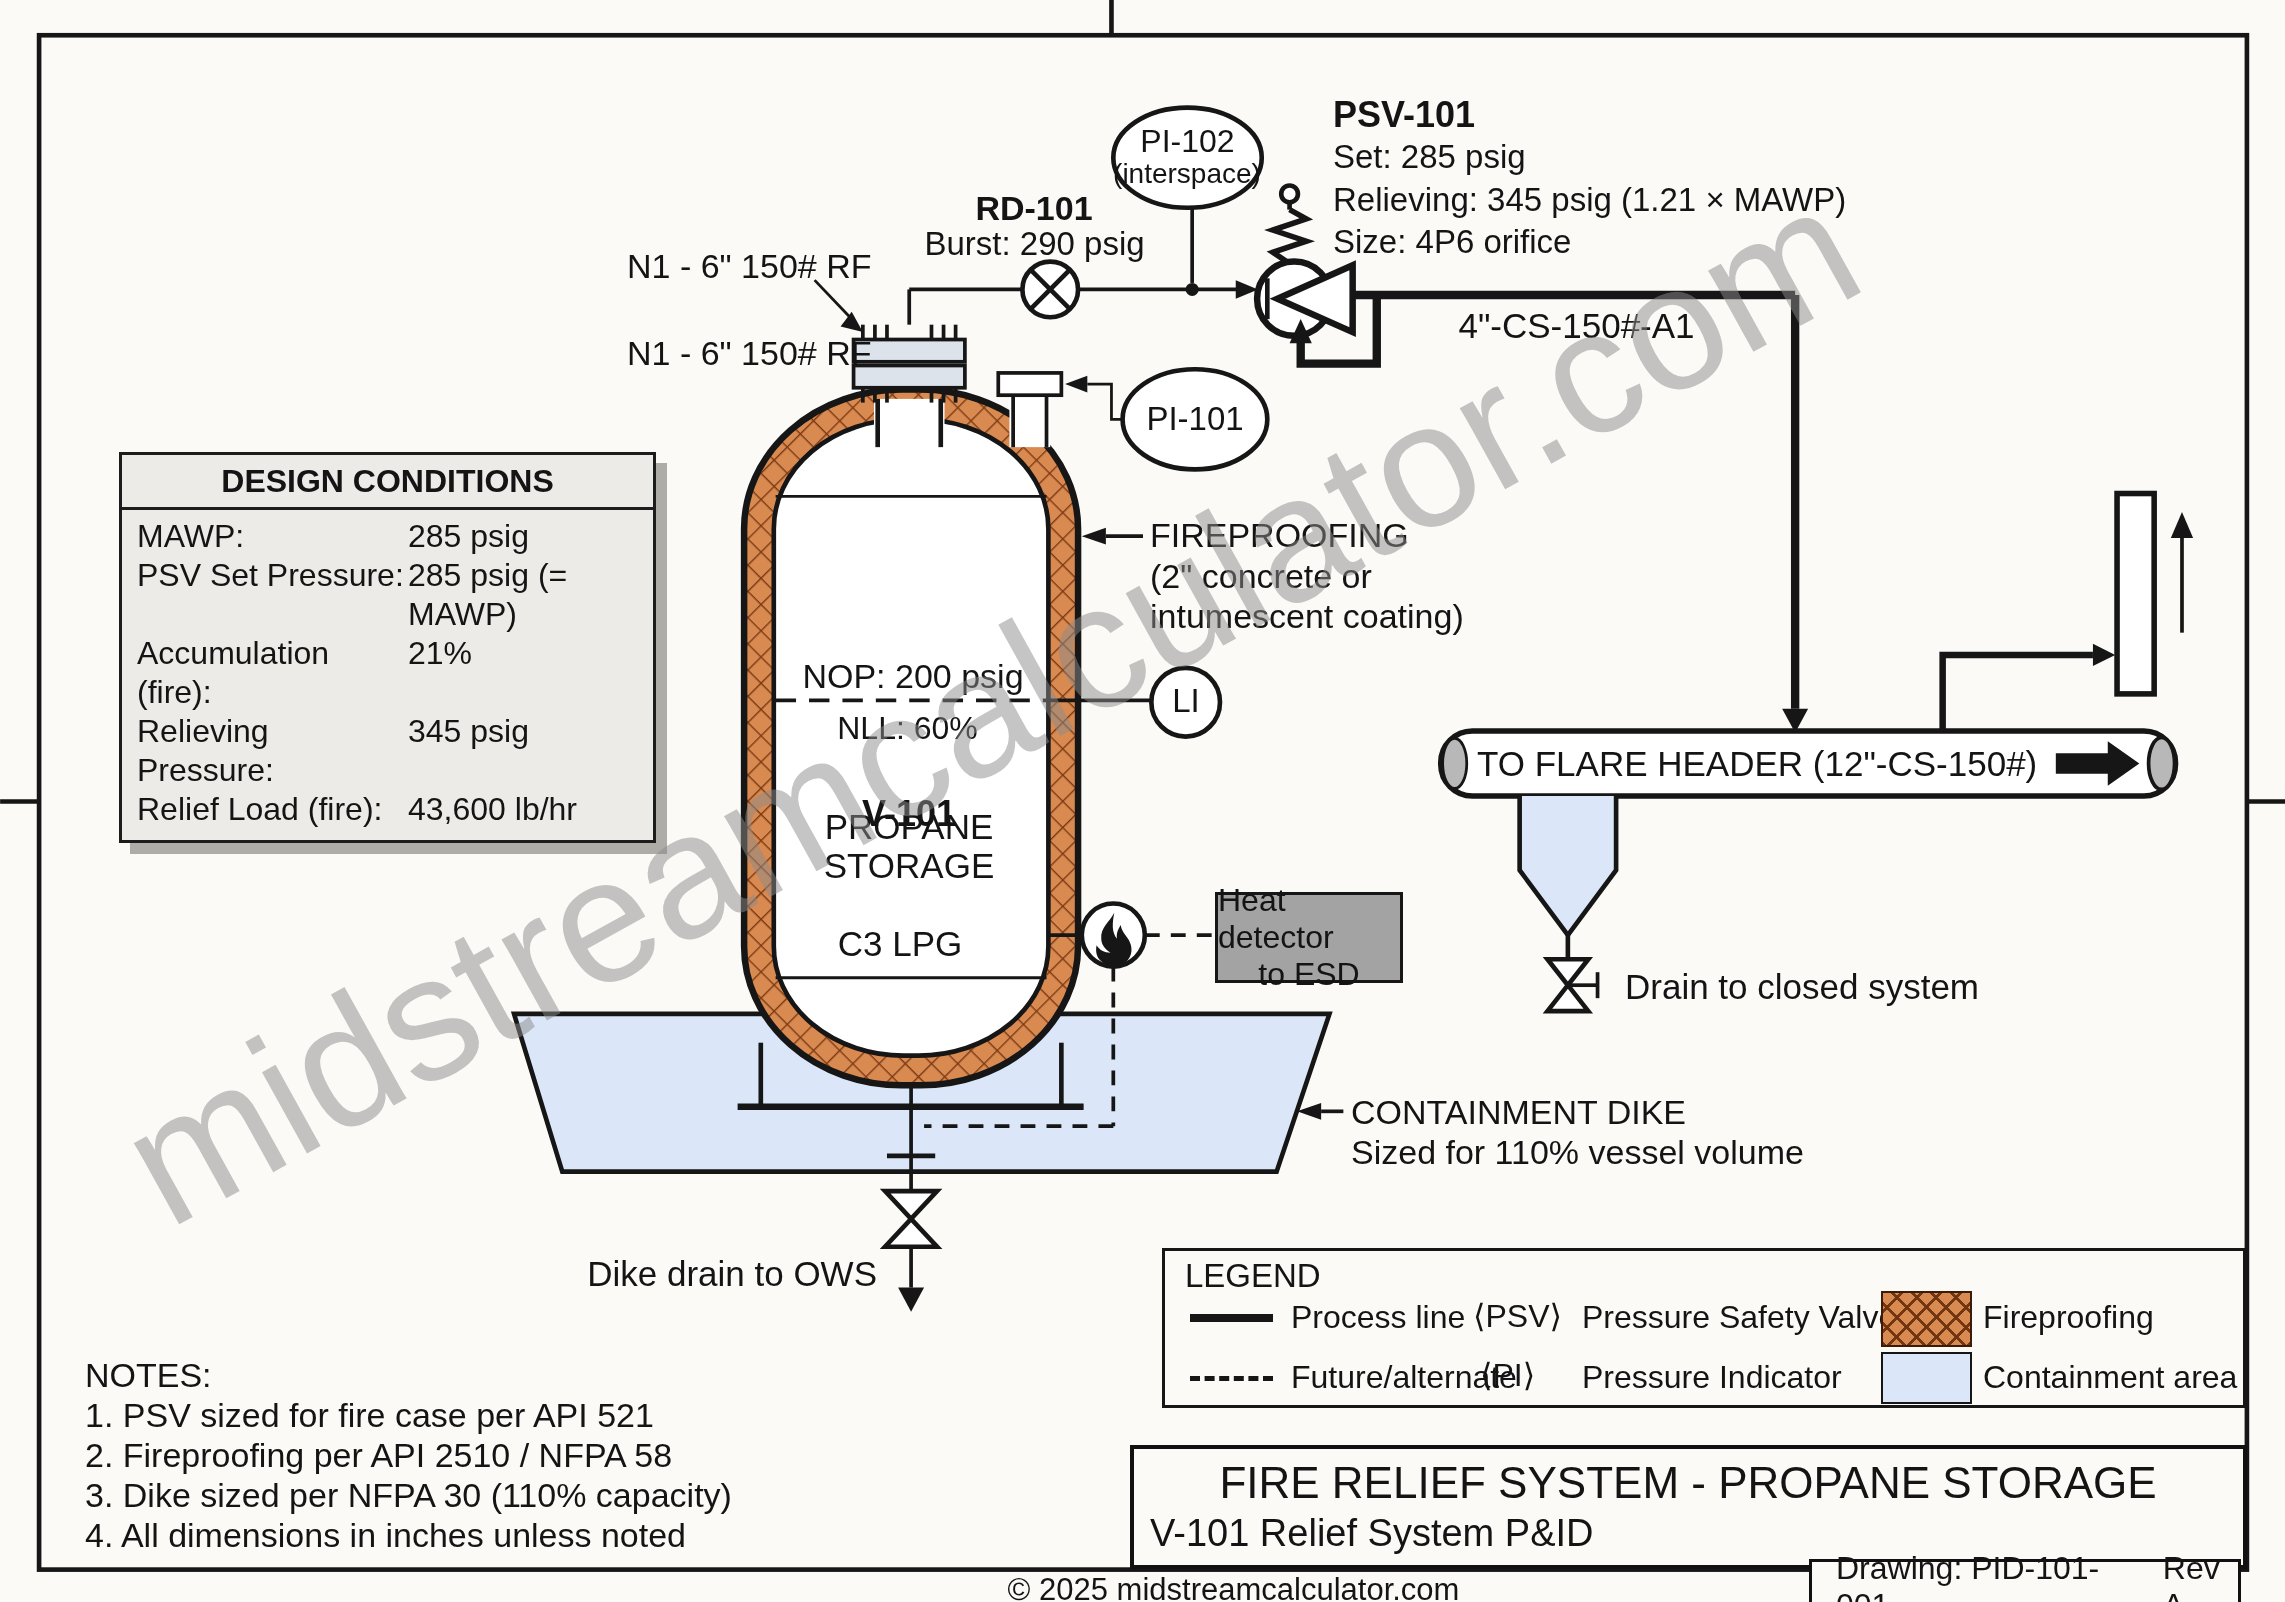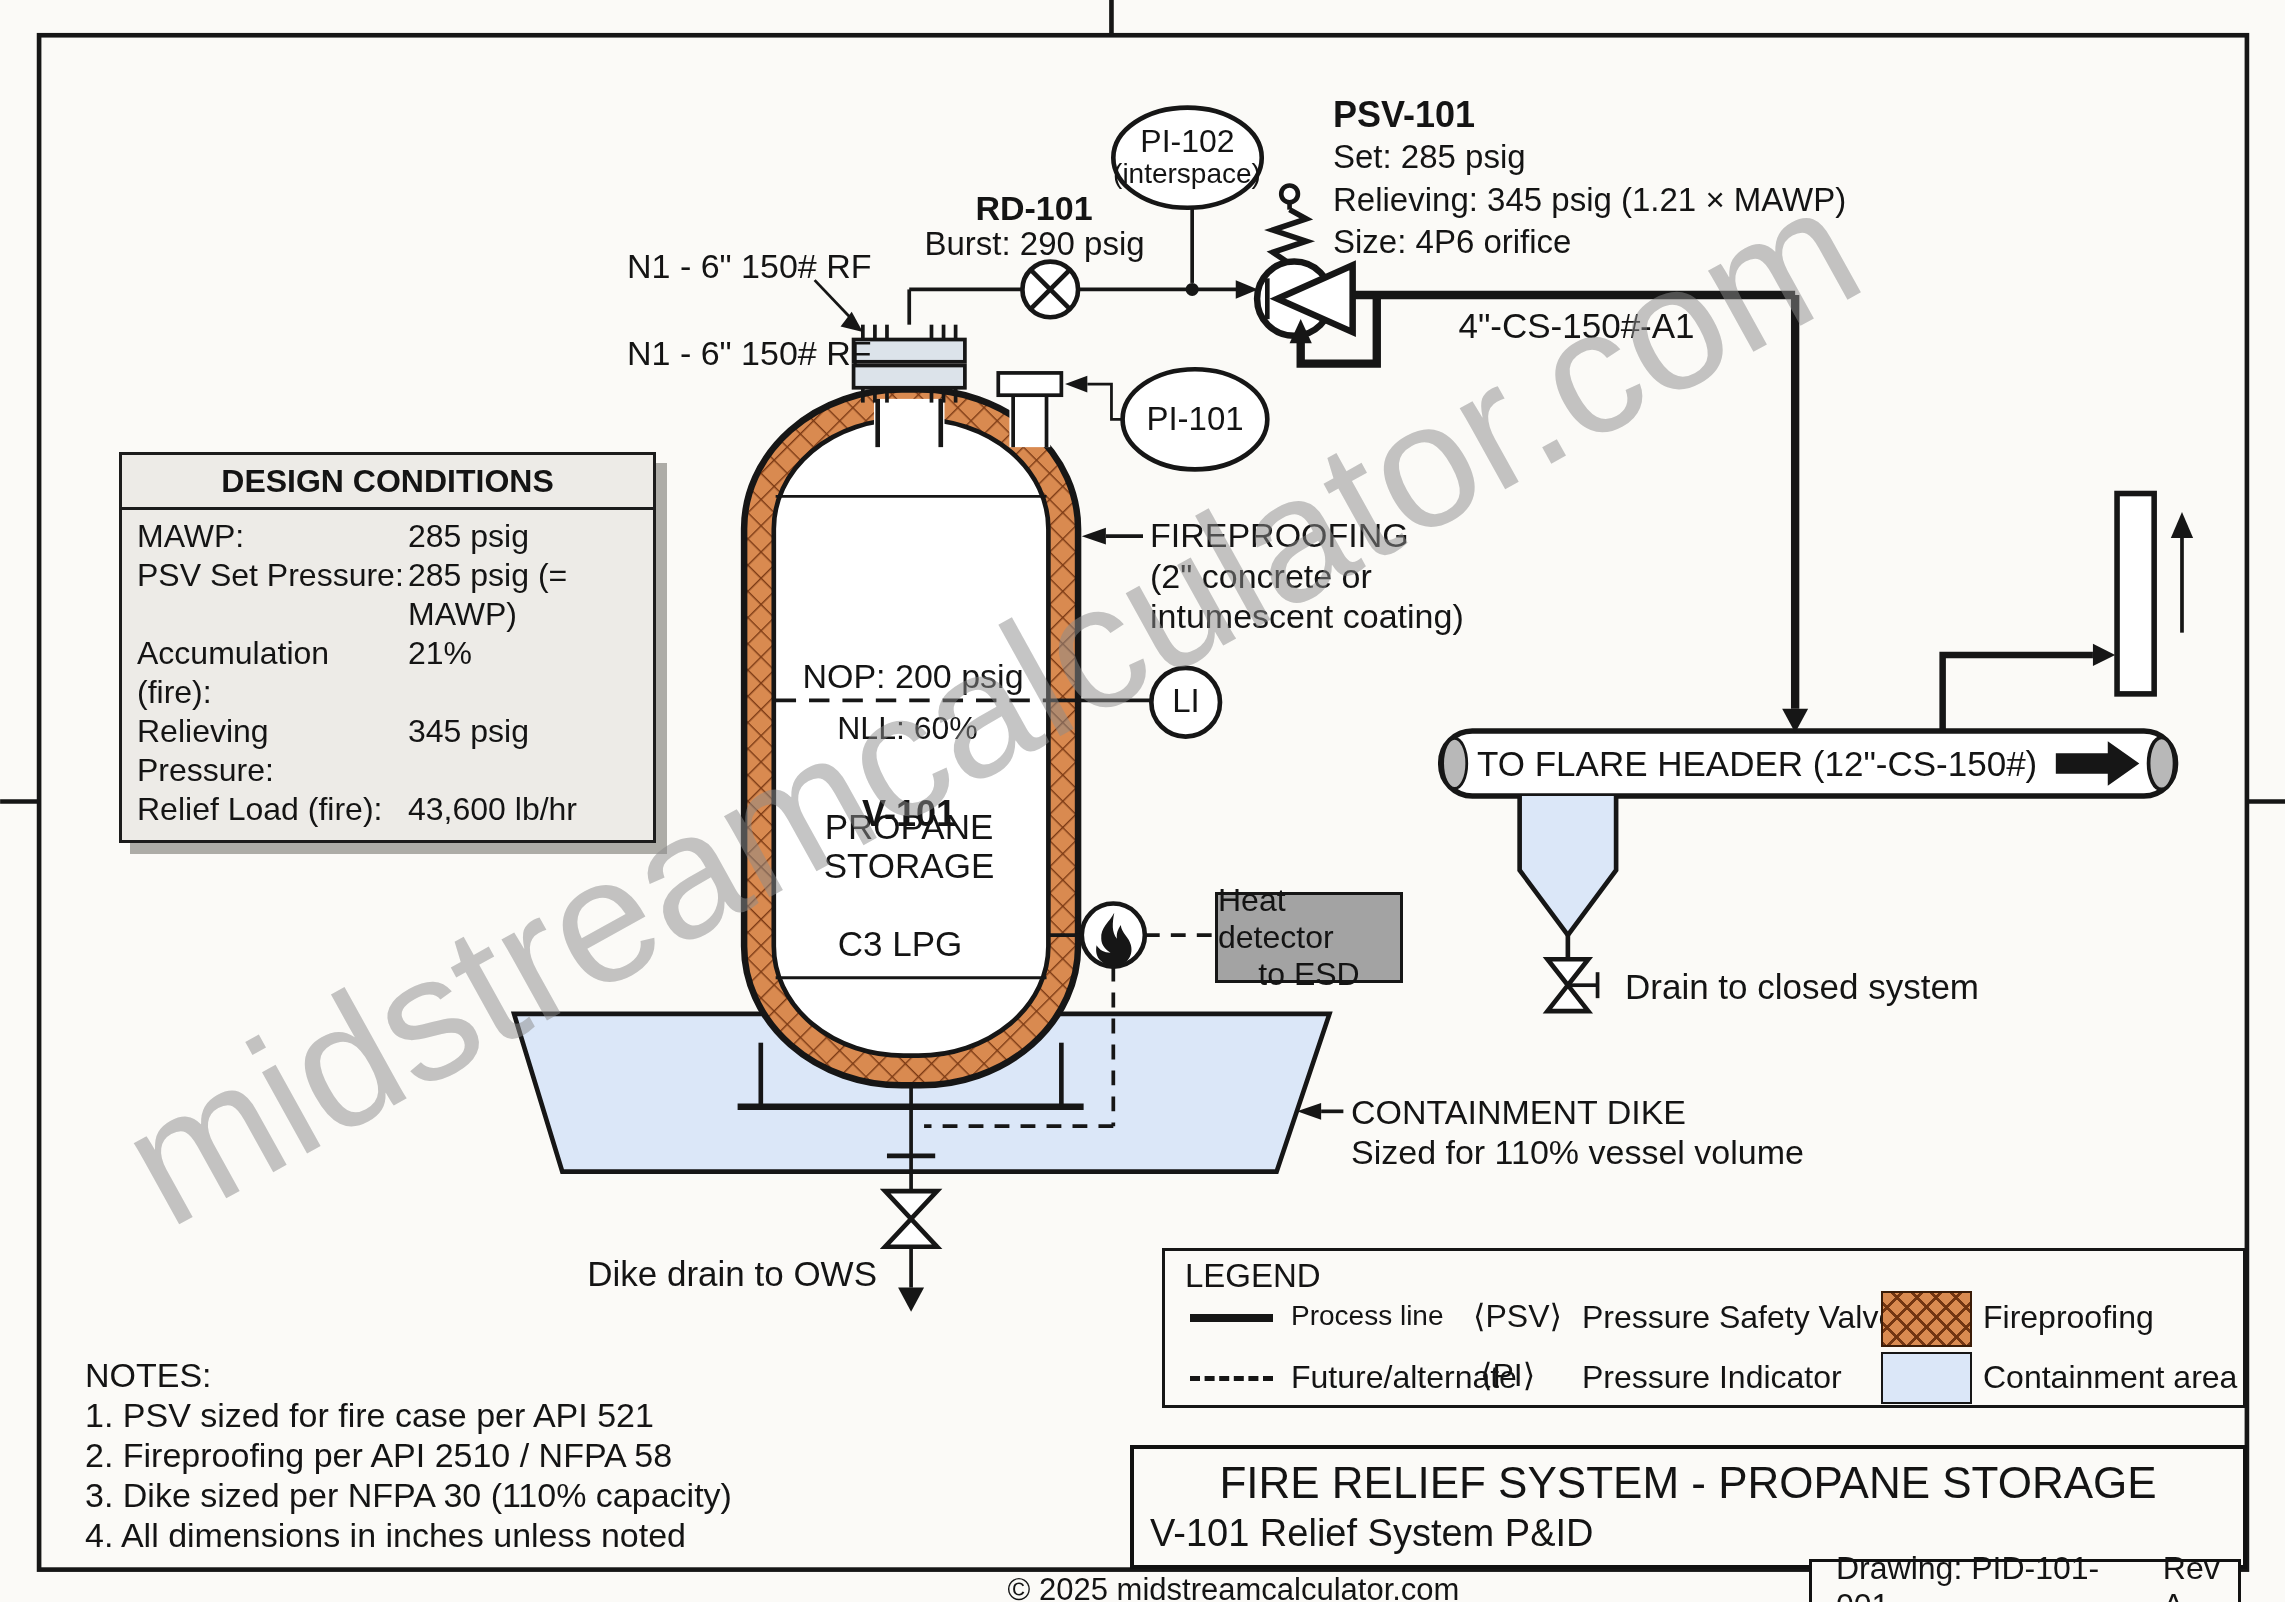--- a/index.html
+++ b/index.html
@@ -321,21 +321,21 @@
 
 <div class="t" style="left:85px;top:1356px;font-size:34px;">NOTES:</div>
 <div class="t" style="left:85px;top:1396px;font-size:34px;">1. PSV sized for fire case per API 521</div>
 <div class="t" style="left:85px;top:1436px;font-size:34px;">2. Fireproofing per API 2510 / NFPA 58</div>
 <div class="t" style="left:85px;top:1476px;font-size:34px;">3. Dike sized per NFPA 30 (110% capacity)</div>
 <div class="t" style="left:85px;top:1516px;font-size:34px;">4. All dimensions in inches unless noted</div>
 
 <div class="legend-box"></div>
 <div class="t" style="left:1185px;top:1258px;font-size:33px;">LEGEND</div>
 <div class="swatch-line"></div>
-<div class="t" style="left:1291px;top:1300px;font-size:28px;">Process line</div>
+<div class="t" style="left:1291px;top:1300px;font-size:32px;">Process line</div>
 <div class="t" style="left:1473px;top:1299px;font-size:32px;">⟨PSV⟩</div>
 <div class="t" style="left:1582px;top:1300px;font-size:32px;">Pressure Safety Valve</div>
 <div class="swatch-fire"></div>
 <div class="t" style="left:1983px;top:1300px;font-size:32px;">Fireproofing</div>
 <div class="swatch-dash"></div>
 <div class="t" style="left:1291px;top:1360px;font-size:32px;">Future/alternate</div>
 <div class="t" style="left:1480px;top:1358px;font-size:32px;">⟨PI⟩</div>
 <div class="t" style="left:1582px;top:1360px;font-size:32px;">Pressure Indicator</div>
 <div class="swatch-cont"></div>
 <div class="t" style="left:1983px;top:1360px;font-size:32px;">Containment area</div>

